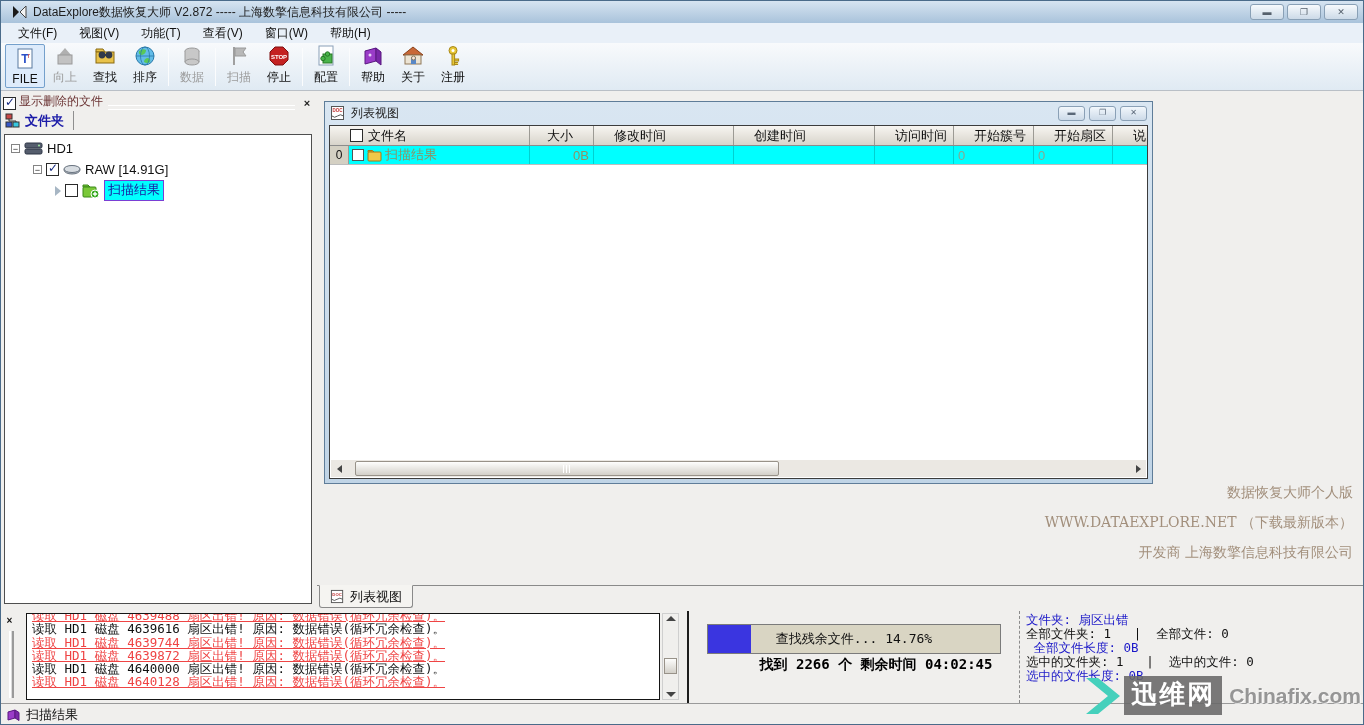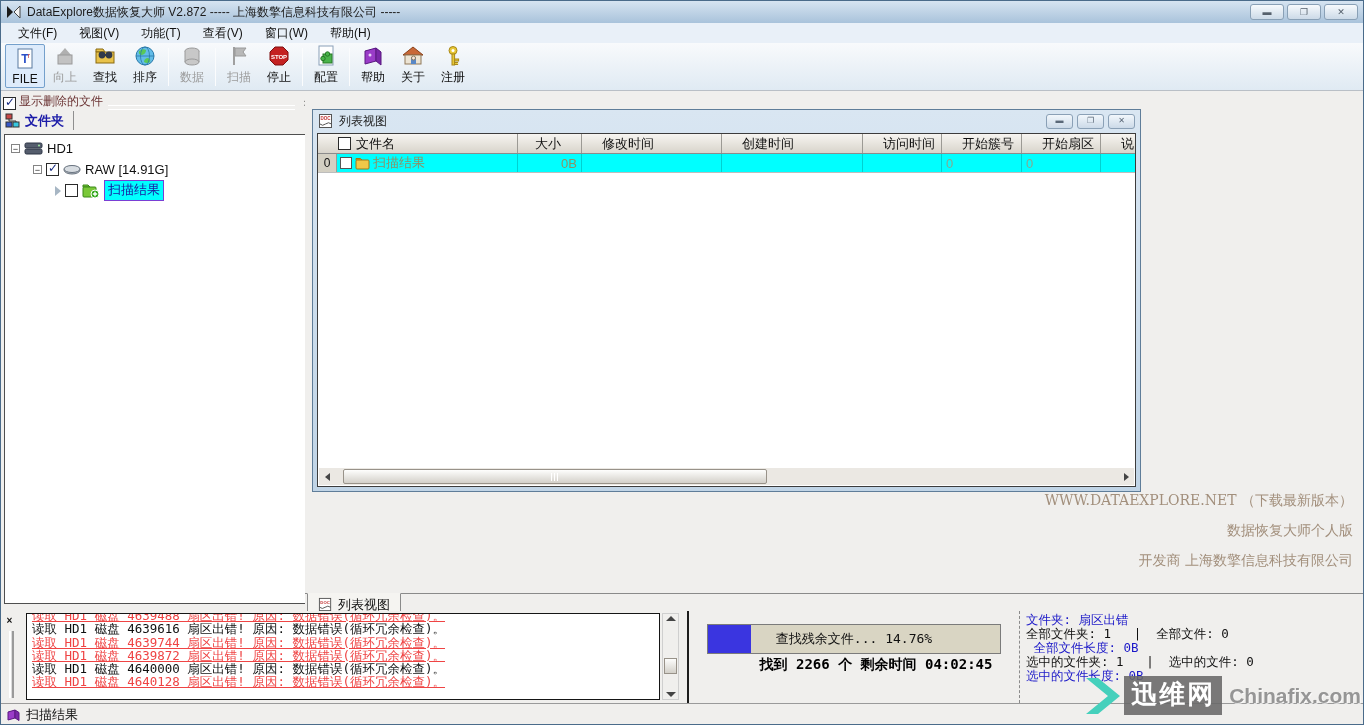--- a/index.html
+++ b/index.html
@@ -1,21 +1,21 @@
 <!DOCTYPE html>
 <html><head>
 <meta charset="utf-8">
 <style>
   * { box-sizing: border-box; margin: 0; padding: 0; }
   body { font-family: "Liberation Sans", "DejaVu Sans", sans-serif; font-size: 12px; background:#888; }
   #app { position: relative; width: 1364px; height: 725px; background:#f0efed; overflow:hidden; border:1px solid #4a6b8a; }
 
   
   .titlebar { position:absolute; top:0; left:0; right:0; height:22px;
-    background:linear-gradient(#d6e4f1,#a9c3db); display:flex; align-items:center; padding-left:5px; }
+    background:linear-gradient(#d6e4f1,#a9c3db); display:flex; align-items:center; padding-left:11px; }
   .title-text { margin-left:6px; color:#1c1c1c; font-size:12px; white-space:nowrap; }
   .win-btns { margin-left:auto; display:flex; gap:3px; padding-right:5px; }
   .win-btn { width:34px; height:16px; border:1px solid #89a0b6; border-radius:3px;
     background:linear-gradient(#f7fafd,#ccdae8); display:flex; align-items:center; justify-content:center;
     font-size:9px; color:#55606c; line-height:1; }
 
   
   .menubar { position:absolute; top:22px; left:0; right:0; height:20px; background:#e9f0f8;
     display:flex; align-items:center; padding-left:6px; }
   .menu-item { padding:2px 11px; color:#111; }
@@ -49,21 +49,21 @@
     align-items:center; justify-content:center; font-size:9px; line-height:0; color:#222; flex:none; }
   .tri { width:0; height:0; border-left:6px solid #a7b6c4; border-top:5px solid transparent;
     border-bottom:5px solid transparent; flex:none; }
   .cb { width:13px; height:13px; border:1px solid #2a2a2a; background:#fff; position:relative; flex:none; }
   .cb.checked::after { content:"✓"; position:absolute; top:-3px; left:1px; color:#13277e;
     font-weight:bold; font-size:12px; }
   .tree-label { color:#111; font-size:13px; white-space:nowrap; }
   .tree-label.sel { background:#00ffff; border:1px solid #7a3fd4; color:#1a1aa0; padding:0 3px 1px 3px; }
 
   
-  .mdi { position:absolute; top:90px; left:304px; right:0; height:520px; background:#f0efed;margin-top:8px; }
+  .mdi { position:absolute; top:90px; left:316px; right:0; height:520px; background:#f0efed; }
 
   .child { position:absolute; left:7px; top:10px; width:829px; height:383px;
     border:1px solid #5f7d99; background:linear-gradient(#d9e6f2,#c0d4e6); }
   .child-title { height:22px; display:flex; align-items:center; padding:0 5px; }
   .child-title-label { margin-left:5px; color:#222; }
   .child-btns { margin-left:auto; display:flex; gap:4px; }
   .child-btn { width:27px; height:15px; border:1px solid #8aa0b6; border-radius:3px;
     background:linear-gradient(#f2f7fc,#ccdae8); display:flex; align-items:center; justify-content:center;
     font-size:8px; color:#5a6878; line-height:1; }
   .child-content { position:absolute; left:4px; right:4px; top:23px; bottom:4px; background:#fff;
@@ -453,22 +453,22 @@
               <span class="grip"></span>
           </div>
           <div class="hs-arrow" style="margin-left:auto;">
               <span class="tri-r"></span>
             </div>
         </div>
       </div>
     </div>
 
     <div class="promo">
+      <div>数据恢复大师个人版</div>
       <div>WWW.DATAEXPLORE.NET （下载最新版本）</div>
-      <div>数据恢复大师个人版</div>
       <div>开发商   上海数擎信息科技有限公司</div>
     </div>
 
     <div class="tabbar">
       <div class="bottom-tab">
         <span>
             <svg width="15" height="15" viewBox="0 0 16 16">
               <rect x="1.5" y="1.5" width="12" height="13" fill="#fff" stroke="#555"></rect>
               <text x="7.5" y="7" font-size="4.5" fill="#c03030" text-anchor="middle" font-weight="bold">DOC</text>
               <path d="M2 11 q2.5 2.5 5.5 0 q3 -2.5 6 0" stroke="#555" fill="none"></path>

